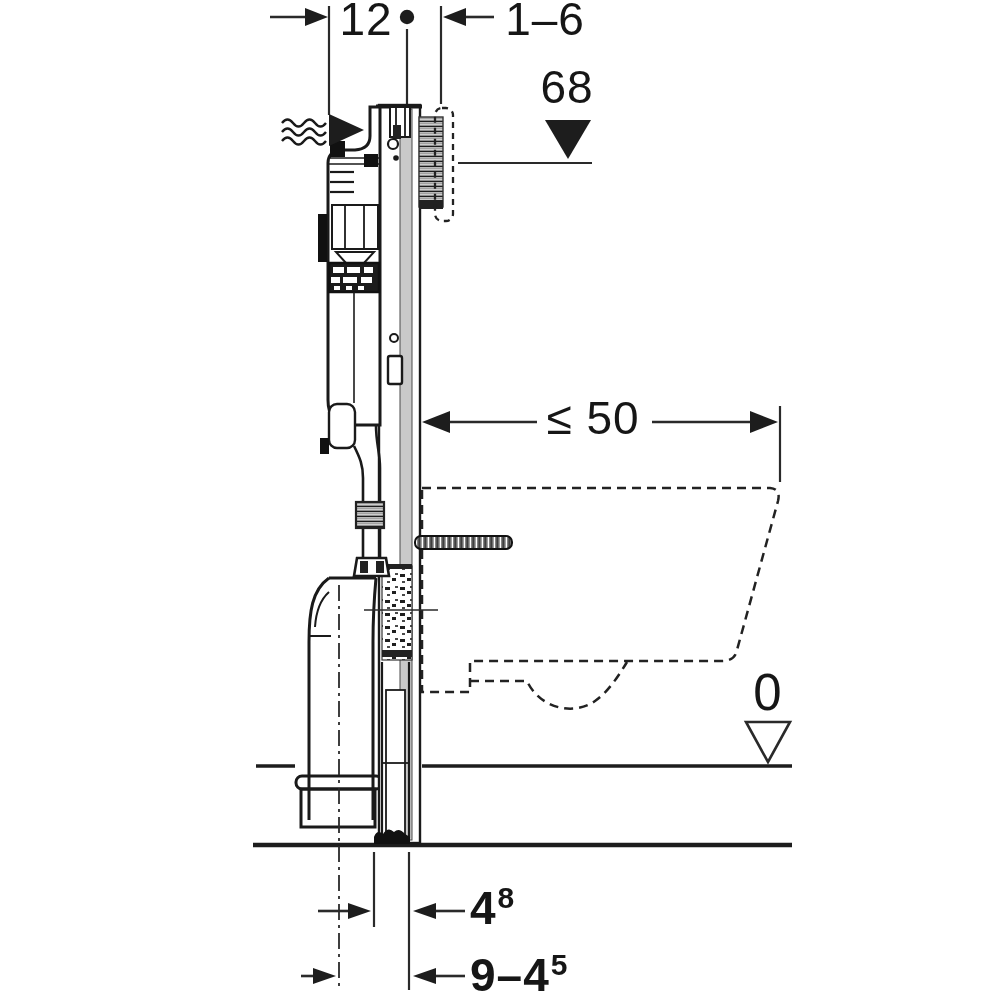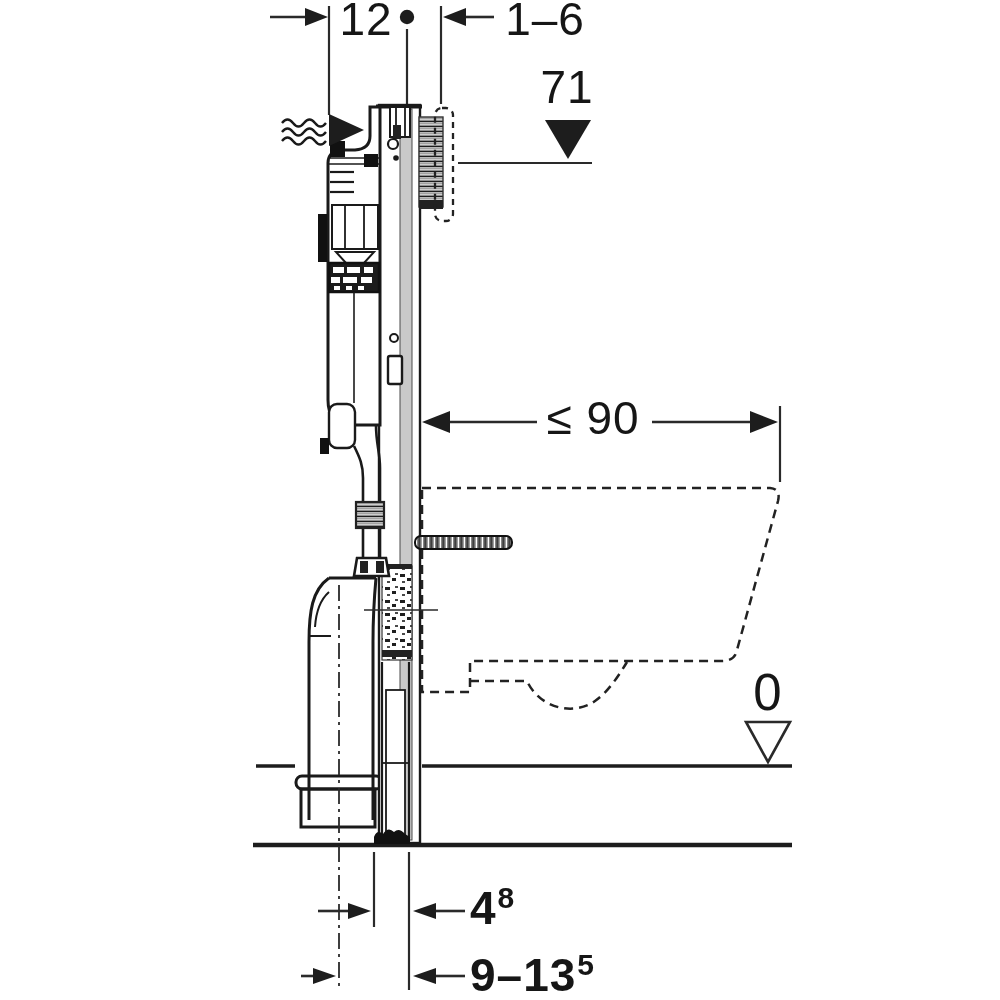--- a/index.html
+++ b/index.html
@@ -183,23 +183,23 @@
     <path d="M258,132 q5.5,-7 11,0 q5.5,7 11,0 q5.5,-7 11,0 q5.5,7 11,0" fill="none" stroke="#1a1a1a" stroke-width="2.4"></path>
     <path d="M258,141 q5.5,-7 11,0 q5.5,7 11,0 q5.5,-7 11,0 q5.5,7 11,0" fill="none" stroke="#1a1a1a" stroke-width="2.4"></path>
     <polygon points="305,114 305,146 340,130" fill="#1d1d1d"></polygon>
   </g>
 </svg>
 
 <div class="dim-label" style="left:342px;top:19px">12</div>
 
 <div class="dim-label" style="left:521px;top:19px">1–6</div>
 
-<div class="dim-label" style="left:543px;top:87px">71</div>
-
-<div class="dim-label" style="left:569px;top:418px">≤ 90</div>
+<div class="dim-label" style="left:543px;top:87px">68</div>
+
+<div class="dim-label" style="left:569px;top:418px">≤ 50</div>
 
 <div class="dim-label big" style="left:744px;top:692px">0</div>
 
 <div class="dim-label anchor-left" style="left:446px;top:908px"><span>4</span><span class="sup">8</span></div>
 
-<div class="dim-label anchor-left" style="left:446px;top:975px"><span>9–13</span><span class="sup">5</span></div>
+<div class="dim-label anchor-left" style="left:446px;top:975px"><span>9–4</span><span class="sup">5</span></div>
 
 </div>
 
 </body></html>

